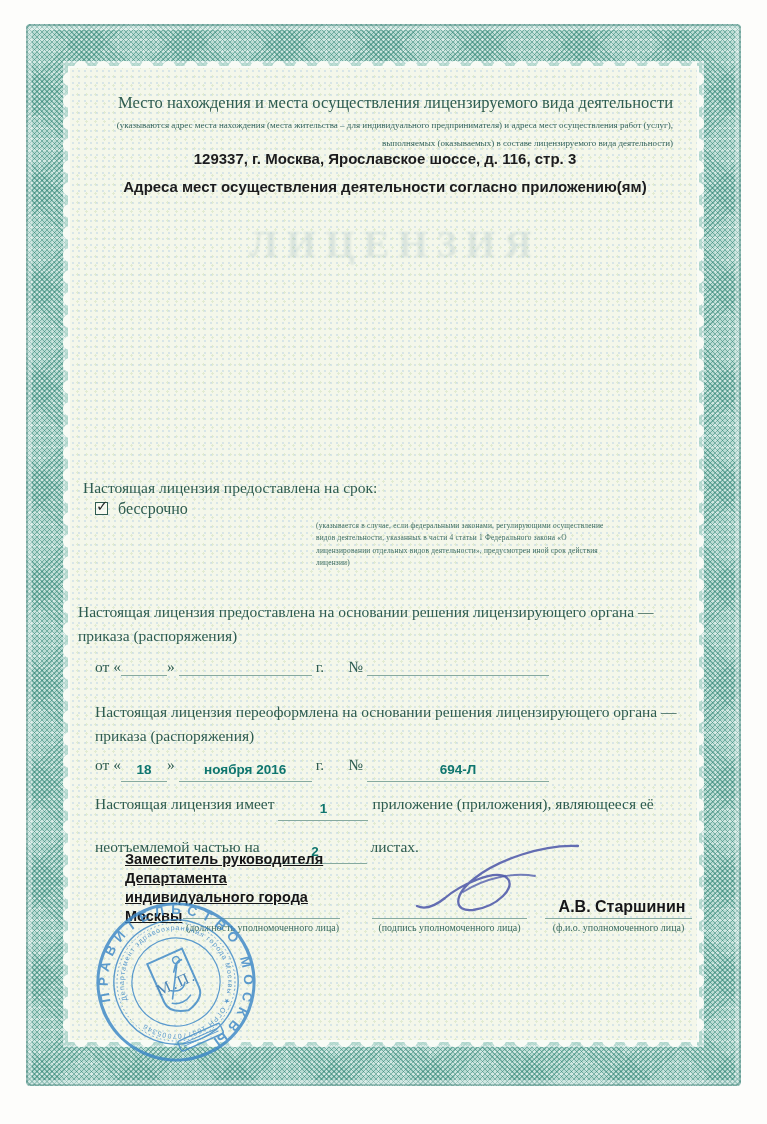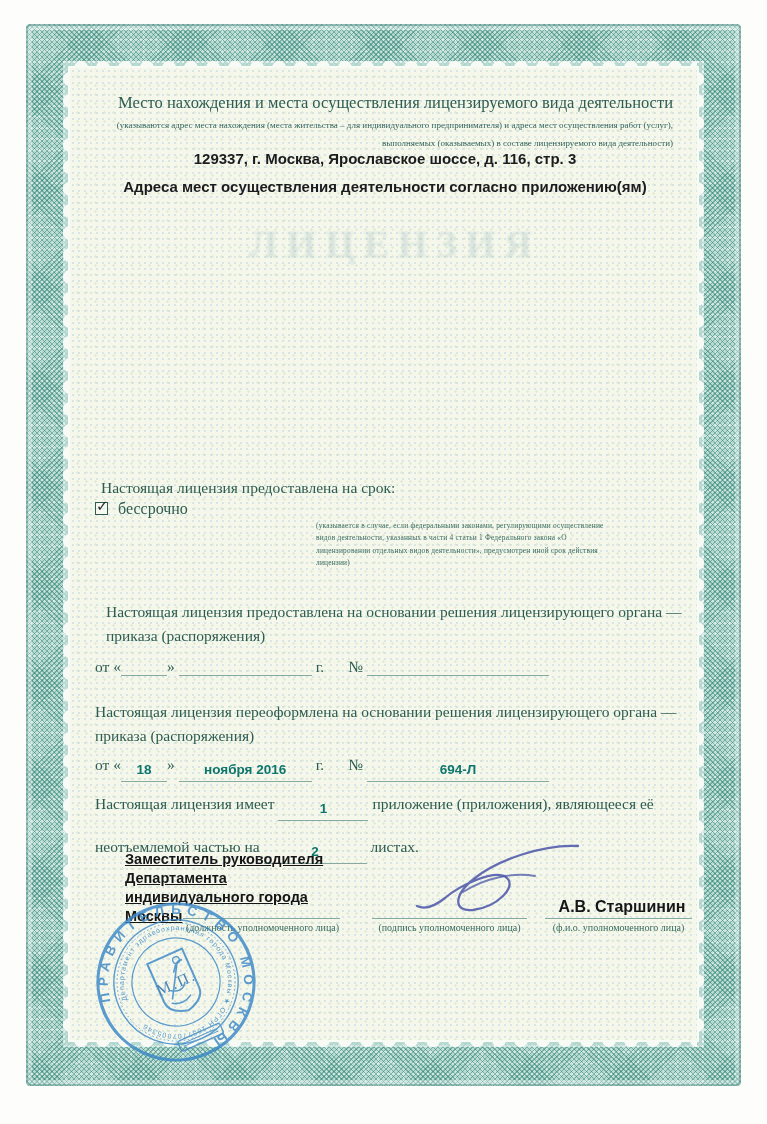--- a/index.html
+++ b/index.html
@@ -78,28 +78,28 @@
 
   <div class="content">
 
     <p class="abs headline"><span class="hl-big">Место нахождения и места осуществления лицензируемого вида деятельности</span>
       <span class="hl-small">(указываются адрес места нахождения (места жительства – для индивидуального предпринимателя) и адреса мест осуществления работ (услуг), выполняемых (оказываемых) в составе лицензируемого вида деятельности)</span></p>
     <div class="abs addr">129337, г. Москва, Ярославское шоссе, д. 116, стр. 3</div>
     <div class="abs addr2">Адреса мест осуществления деятельности согласно приложению(ям)</div>
 
     <div class="abs watermark">ЛИЦЕНЗИЯ</div>
 
-    <div class="abs serif-line" style="left:101px;top:476px;">Настоящая лицензия предоставлена на срок:</div>
+    <div class="abs serif-line" style="left:83px;top:476px;">Настоящая лицензия предоставлена на срок:</div>
     <div class="abs" style="left:95px;top:497px;">
       <span class="cb"><span class="mark">✓</span></span>
       <span class="serif-line" style="font-size:16px;margin-left:6px;">бессрочно</span>
     </div>
     <div class="abs note" style="left:316px;top:520px;width:300px;">(указывается в случае, если федеральными законами, регулирующими осуществление видов деятельности, указанных в части 4 статьи 1 Федерального закона «О лицензировании отдельных видов деятельности», предусмотрен иной срок действия лицензии)</div>
 
-    <div class="abs serif-line" style="left:106px;top:600px;width:588px;">Настоящая лицензия предоставлена на основании решения лицензирующего органа — приказа (распоряжения)</div>
+    <div class="abs serif-line" style="left:78px;top:600px;width:588px;">Настоящая лицензия предоставлена на основании решения лицензирующего органа — приказа (распоряжения)</div>
     <div class="abs serif-line" style="left:95px;top:700px;width:588px;">Настоящая лицензия переоформлена на основании решения лицензирующего органа — приказа (распоряжения)</div>
 
     <div class="abs" style="left:95px;top:655px;white-space:nowrap;">
       <span class="serif-line">от «</span><span class="blank" style="width:46px;"></span><span class="serif-line">»</span>
       <span class="blank" style="width:133px;"></span>
       <span class="serif-line">г.</span>
       <span class="serif-line" style="margin-left:20px;">№</span>
       <span class="blank" style="width:182px;"></span>
     </div>
     <div class="abs" style="left:95px;top:753px;white-space:nowrap;">

